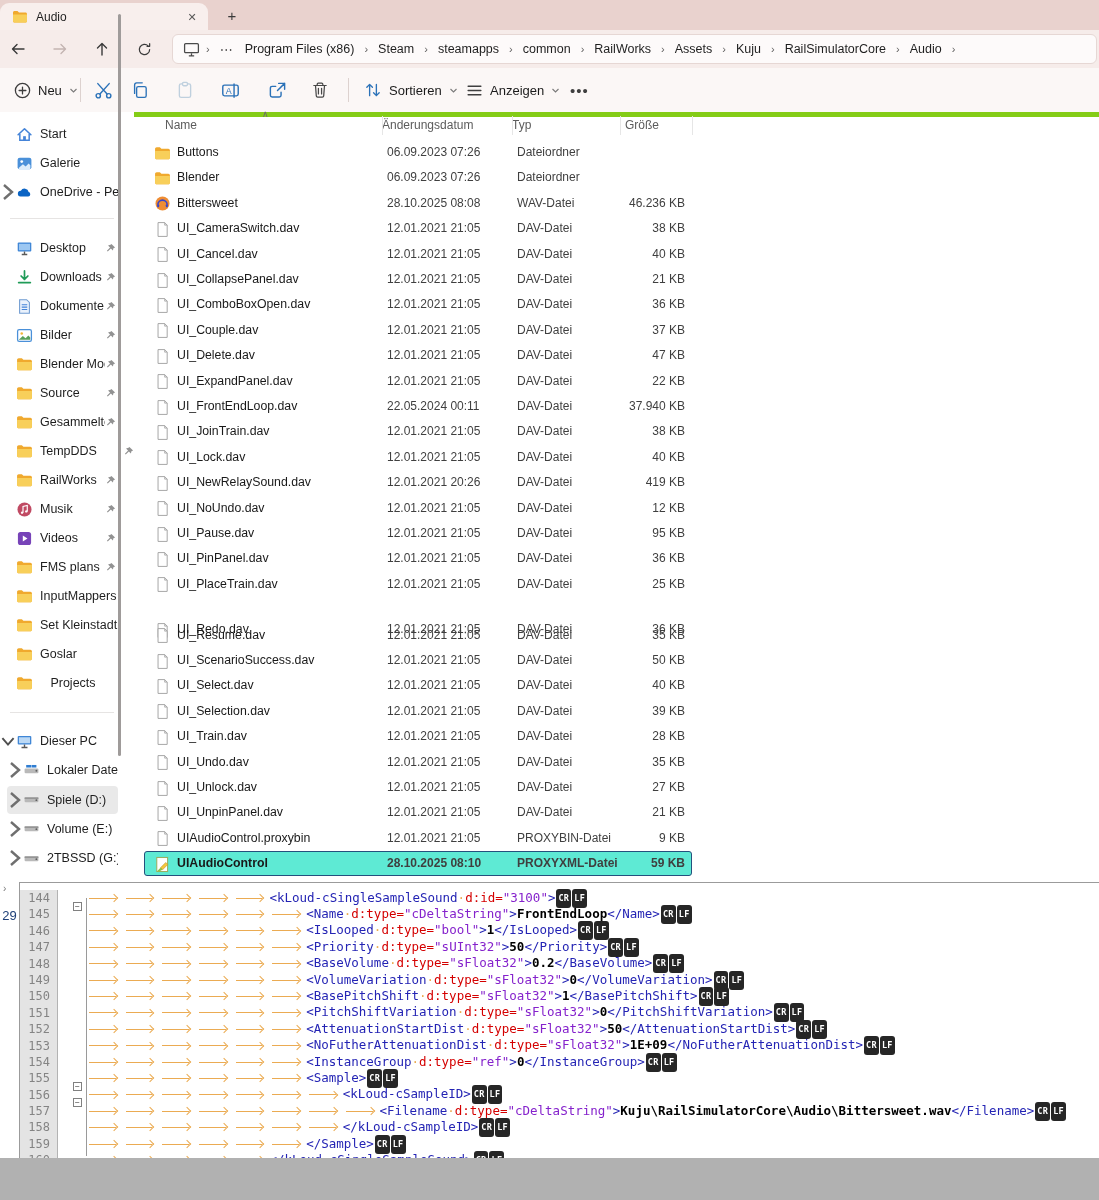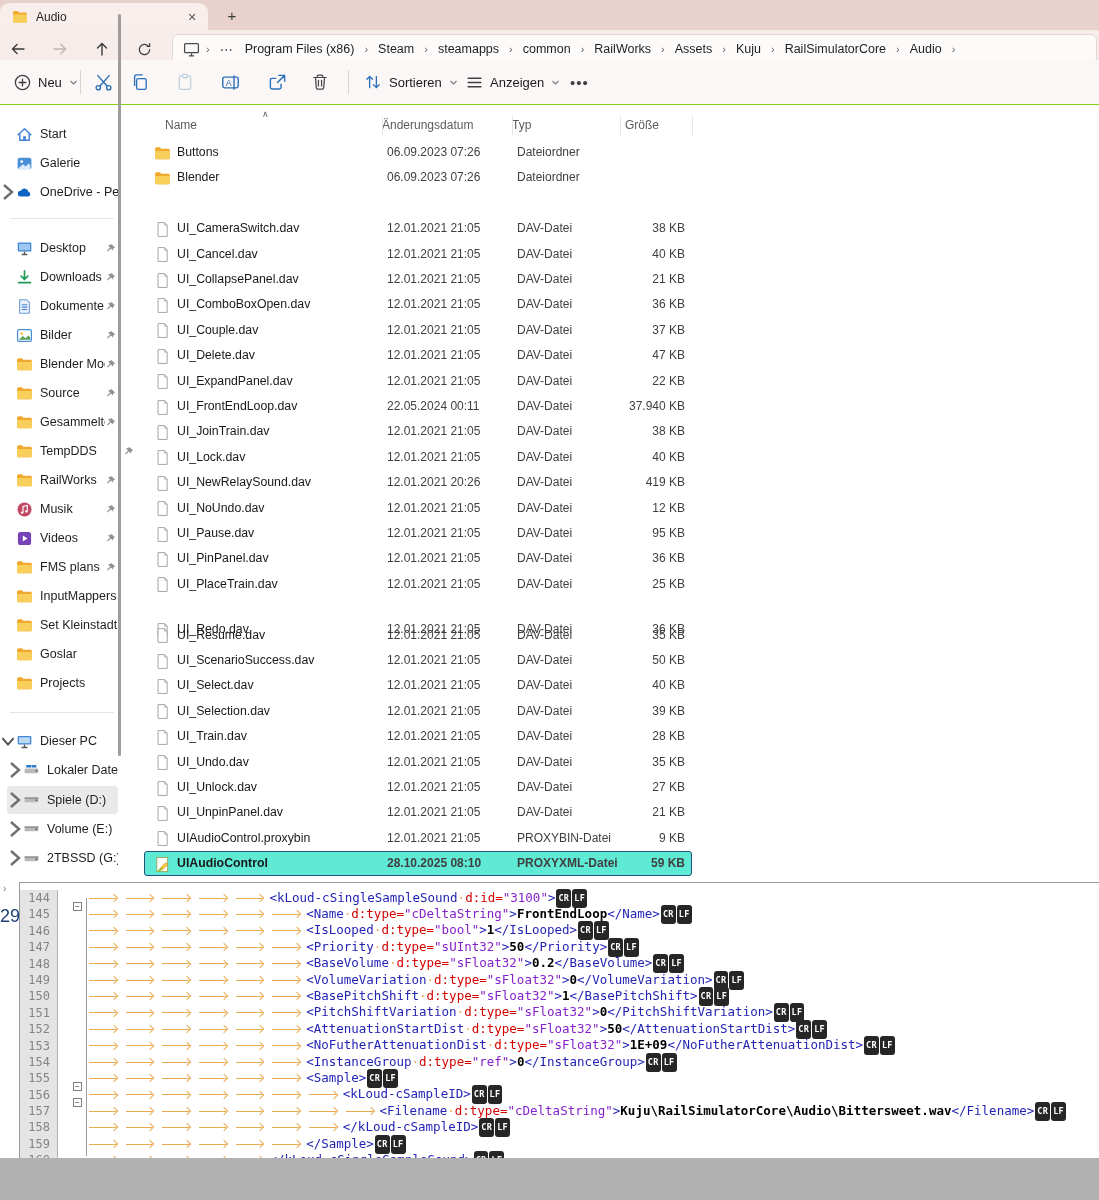--- a/index.html
+++ b/index.html
@@ -14,21 +14,21 @@
   .tab .tclose{width:16px;height:16px;color:#5a5a5a;font-size:11px;line-height:16px;text-align:center;border-radius:4px;}
   .newtab{position:absolute;left:222px;top:6px;width:20px;height:20px;color:#3a3a3a;font-size:15px;line-height:20px;text-align:center;}
 
   .navbar{position:absolute;left:0;top:30px;width:1099px;height:38px;background:#f6ecea;}
   .navbtn{position:absolute;top:7px;width:24px;height:24px;display:flex;align-items:center;justify-content:center;border-radius:4px;}
   .addr{position:absolute;left:172px;top:4px;width:925px;height:30px;background:#fdfafa;border:1px solid #e6d7d4;border-radius:6px;display:flex;align-items:center;padding-left:10px;box-sizing:border-box;overflow:hidden;white-space:nowrap;}
   .crumb{font-size:12.5px;color:#1f1f1f;padding:3px 6px;border-radius:4px;flex:none;}
   .crumb-sep{font-size:11px;color:#5f5f5f;padding:0 4px;flex:none;}
   .crumb-ellipsis{font-size:13px;color:#1f1f1f;padding:0 6px;flex:none;}
 
-  .toolbar{position:absolute;left:0;top:60px;width:1099px;height:44px;background:#fbf7f6;border-bottom:1px solid #84cc16;}
+  .toolbar{position:absolute;left:0;top:68px;width:1099px;height:44px;background:#fbf7f6;border-bottom:5px solid #84cc16;}
   .tbtn{position:absolute;top:8px;height:28px;display:flex;align-items:center;gap:7px;padding:0 8px;border-radius:5px;font-size:13px;color:#1b1b1b;}
   .tsep{position:absolute;top:10px;width:1px;height:24px;background:#ddd2cf;}
   .chev8{width:9px;height:9px;flex:none;}
 
   
   .sidebar{position:absolute;left:0;top:112px;width:134px;height:770px;background:#fff;overflow:hidden;}
   .s-item{position:absolute;left:0;width:118px;height:28px;display:flex;align-items:center;font-size:12.5px;color:#1e1e1e;border-radius:4px;}
   .s-item .s-chev{width:16px;text-align:center;color:#6f6f6f;font-size:9px;flex:none;}
   .s-item .s-icon{width:17px;height:17px;margin-right:7px;flex:none;}
   .s-item .s-label{flex:1;overflow:hidden;white-space:nowrap;}
@@ -67,21 +67,21 @@
   .tab-arrow::after{content:"";position:absolute;right:6px;top:3.3px;width:5px;height:5px;border-top:1.2px solid #ebab52;border-right:1.2px solid #ebab52;transform:rotate(45deg);}
   .sg-tag{color:#2424b4;}
   .sg-attr{color:#d40000;}
   .sg-eq{color:#d40000;}
   .sg-str{color:#8522cc;}
   .sg-txt{color:#000;font-weight:bold;}
   .sg-dot{color:#ebab52;}
   .eol{display:inline-block;background:#262626;color:#fff;font-size:8.5px;font-weight:bold;border-radius:3px;padding:4px 2px;line-height:11px;height:11px;vertical-align:1px;margin-left:1px;letter-spacing:.3px;font-family:"DejaVu Sans Mono",monospace;}
 
   
-  .frag29{position:absolute;left:0;top:905px;width:19px;height:22px;background:#fff;color:#1d3f77;font-size:18px;line-height:22px;text-align:center;}
+  .frag29{position:absolute;left:0;top:905px;width:19px;height:22px;background:#fff;color:#1d3f77;font-size:13px;line-height:22px;text-align:center;}
   .frag-chev{position:absolute;left:3px;top:883px;color:#7a7a7a;font-size:10px;}
   .bottomband{position:absolute;left:0;top:1158px;width:1099px;height:42px;background:#b1b1b1;}
 
   svg{display:block;width:100%;height:100%;}
 </style>
 </head>
 <body>
 
 <div class="screen">
 
@@ -491,21 +491,21 @@
       <div class="s-item" style="top: 528px; left: 0px; width: 118px; justify-content: space-between;">
         <span class="s-chev"></span>
         <span class="s-icon">
           <svg viewBox="0 0 16 16">
             <path d="M1 3.5c0-.8.7-1.5 1.5-1.5h3L7 3.6h6.5c.8 0 1.5.7 1.5 1.5V12c0 .8-.7 1.5-1.5 1.5h-11C1.7 13.5 1 12.8 1 12z" fill="#f0a92e"></path>
             <path d="M1 5.6h14V12c0 .8-.7 1.5-1.5 1.5h-11C1.7 13.5 1 12.8 1 12z" fill="#f8cf5a"></path>
           </svg>
         </span>
         <span class="s-label">Goslar</span>
       </div>
-      <div class="s-item" style="top: 557px; left: 0px; width: 106px;">
+      <div class="s-item" style="top: 557px; left: 0px; width: 106px; text-align: center;">
         <span class="s-chev"></span>
         <span class="s-icon">
           <svg viewBox="0 0 16 16">
             <path d="M1 3.5c0-.8.7-1.5 1.5-1.5h3L7 3.6h6.5c.8 0 1.5.7 1.5 1.5V12c0 .8-.7 1.5-1.5 1.5h-11C1.7 13.5 1 12.8 1 12z" fill="#f0a92e"></path>
             <path d="M1 5.6h14V12c0 .8-.7 1.5-1.5 1.5h-11C1.7 13.5 1 12.8 1 12z" fill="#f8cf5a"></path>
           </svg>
         </span>
         <span class="s-label">Projects</span>
       </div>
       <div class="s-divider" style="top: 600px;"></div>
@@ -618,20 +618,34 @@
             <svg viewBox="0 0 16 16">
               <path d="M1 3.5c0-.8.7-1.5 1.5-1.5h3L7 3.6h6.5c.8 0 1.5.7 1.5 1.5V12c0 .8-.7 1.5-1.5 1.5h-11C1.7 13.5 1 12.8 1 12z" fill="#f0a92e"></path>
               <path d="M1 5.6h14V12c0 .8-.7 1.5-1.5 1.5h-11C1.7 13.5 1 12.8 1 12z" fill="#f8cf5a"></path>
             </svg>
           </span>
           <span class="fname">Blender</span>
           <span class="fdate">06.09.2023 07:26</span>
           <span class="ftype">Dateiordner</span>
           <span class="fsize"></span>
         </div>
+        <div class="frow" style="top: 50.8px;">
+          <span class="fic">
+            <svg viewBox="0 0 16 16">
+              <circle cx="8" cy="8" r="6.6" fill="#ef8d33"></circle>
+              <path d="M3.6 9.2a4.4 4.4 0 0 1 8.8 0" fill="none" stroke="#3a46c8" stroke-width="1.5"></path>
+              <rect x="2.9" y="8.6" width="2" height="3.1" rx="1" fill="#3a46c8"></rect>
+              <rect x="11.1" y="8.6" width="2" height="3.1" rx="1" fill="#3a46c8"></rect>
+            </svg>
+          </span>
+          <span class="fname">Bittersweet</span>
+          <span class="fdate">28.10.2025 08:08</span>
+          <span class="ftype">WAV-Datei</span>
+          <span class="fsize">46.236 KB</span>
+        </div>
         <div class="frow" style="top: 76.2px;">
           <span class="fic">
             <svg viewBox="0 0 16 16">
               <path d="M3.8 1.5h6.2l2.4 2.4v10.6H3.8z" fill="#fff" stroke="#a3a3a3" stroke-width="0.9"></path>
               <path d="M10 1.5l2.4 2.4H10z" fill="#e6e6e6" stroke="#a3a3a3" stroke-width="0.7"></path>
             </svg>
           </span>
           <span class="fname">UI_CameraSwitch.dav</span>
           <span class="fdate">12.01.2021 21:05</span>
           <span class="ftype">DAV-Datei</span>

